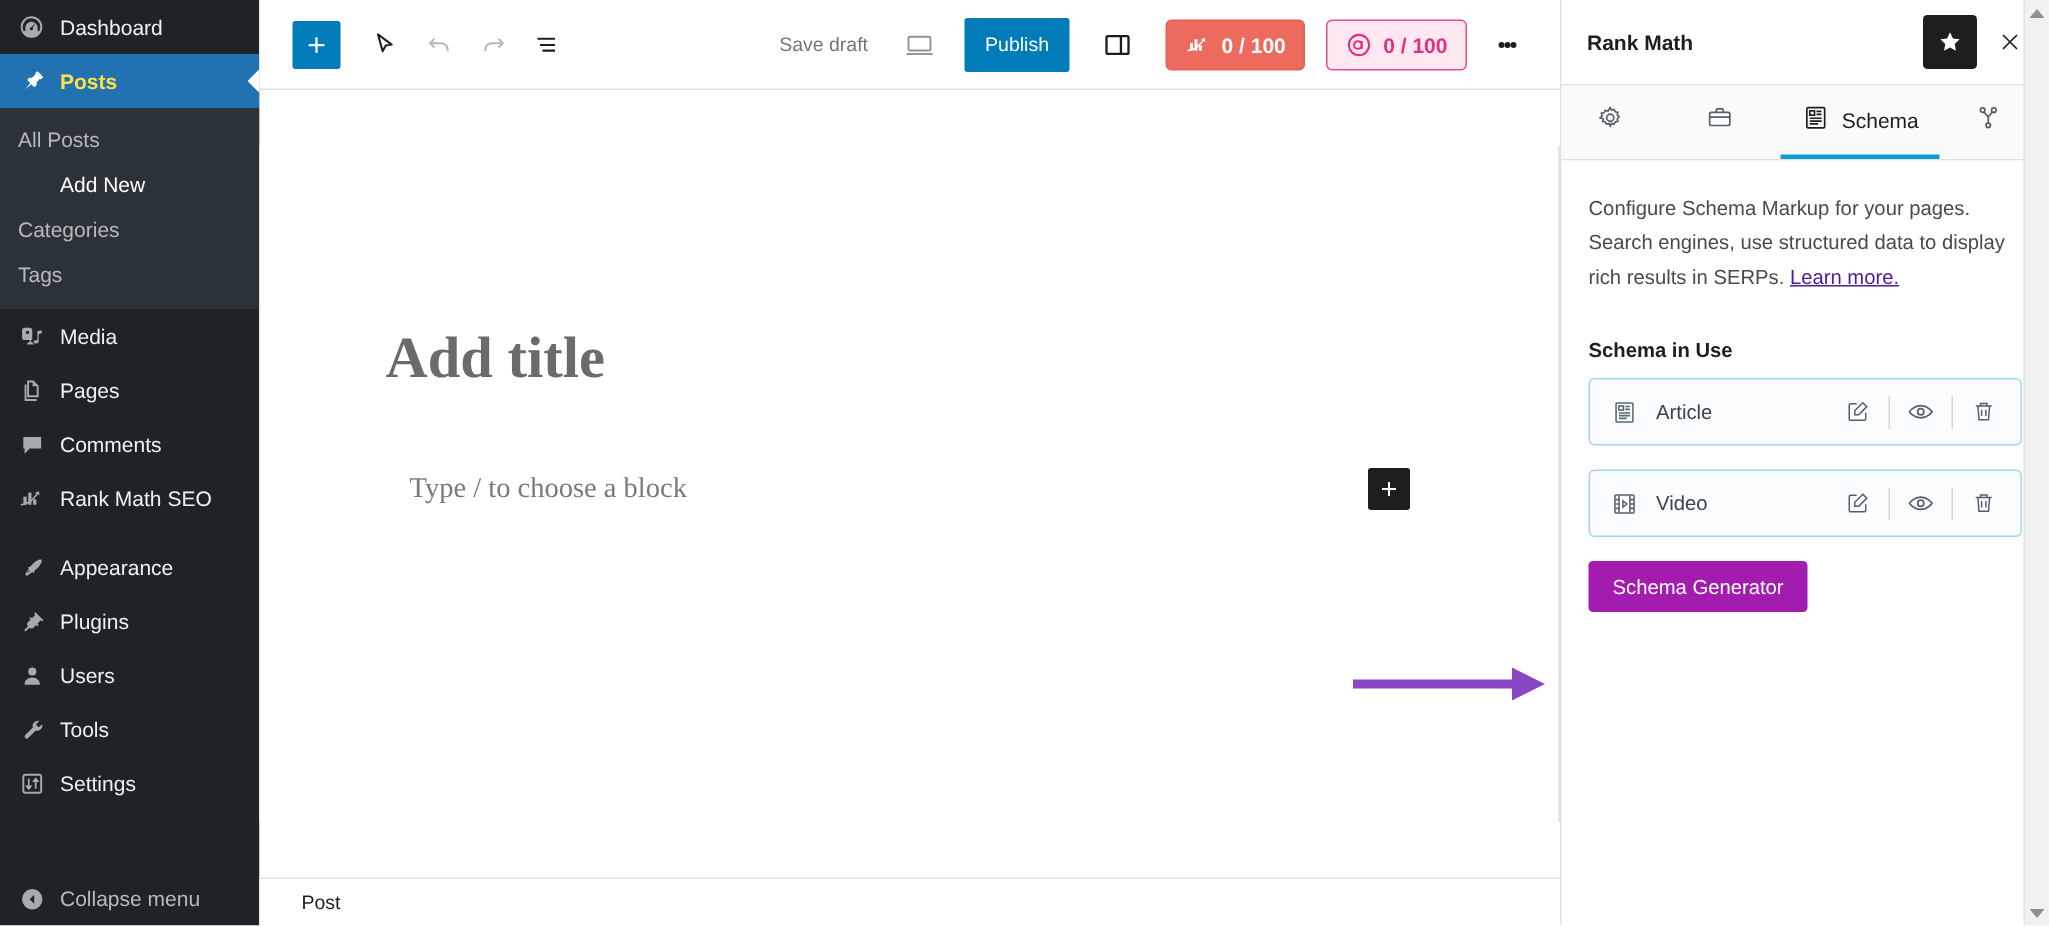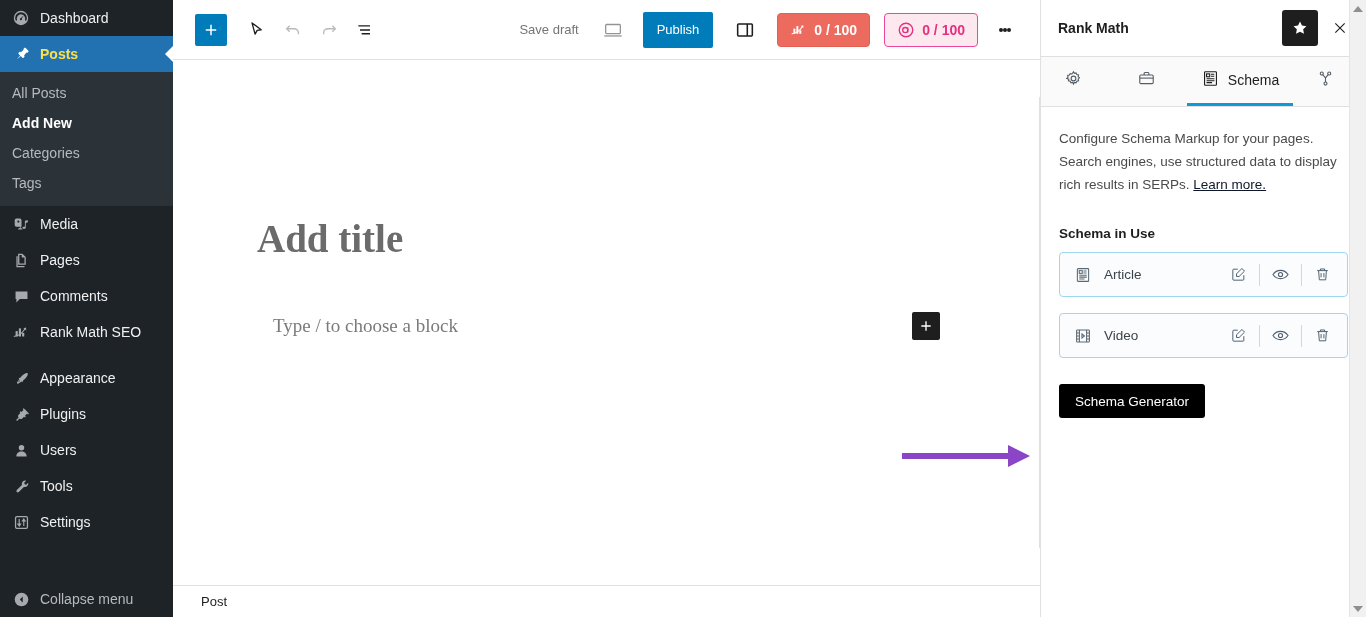--- a/index.html
+++ b/index.html
@@ -53,21 +53,21 @@
     border-color: transparent #fff transparent transparent;
   }
   .wp-submenu { background: #2c3338; padding: 6px 0 8px 0; }
   .wp-submenu-item {
     font-size: 14px;
     color: #b6b9bd;
     padding: 6px 0 6px 12px;
     line-height: 18px;
     cursor: pointer;
   }
-  .wp-submenu-item.current { color: #fff; font-weight: 700; }
+  .wp-submenu-item.current { color: #fff; font-weight: 400; margin-left: 28px; }
   .wp-sep { height: 10px; }
   .wp-collapse {
     position: absolute; bottom: 0; left: 0; right: 0;
     height: 36px;
     display: flex; align-items: center;
     padding-left: 11px;
     font-size: 14px;
     color: #b6b9bd;
     cursor: pointer;
   }
@@ -276,21 +276,21 @@
     flex: 1 1 auto;
     padding: 20px 18px 0 18px;
     overflow: hidden;
     background: #fff;
   }
   .rm-desc {
     font-size: 13.5px;
     line-height: 23px;
     color: #4a4a4a;
   }
-  .rm-desc a { color: #0f172a; }
+  .rm-desc a { color: #4c1d95; }
   .rm-subtitle {
     font-size: 13.5px;
     font-weight: 700;
     color: #1e1e1e;
     margin-top: 30px;
     margin-bottom: 11px;
   }
   .schema-item {
     height: 45px;
     border: 1px solid #9fd7f0;
@@ -309,29 +309,29 @@
     color: #51606e;
     cursor: pointer;
     position: relative;
   }
   .si-action + .si-action::before {
     content: "";
     position: absolute; left: 0; top: 4px; bottom: 4px;
     width: 1px; background: #cfd8dd;
   }
   .rm-generator-btn {
-    background: #000000;
+    background: #a21caf;
     color: #fff;
     font-size: 13.5px;
     border: none;
     border-radius: 3px;
     height: 34px;
     padding: 0 16px;
     cursor: pointer;
-    margin-top: 10px;
+    margin-top: 0;
     font-family: "Liberation Sans", sans-serif;
   }
 
   
   .rm-scrollbar {
     position: absolute;
     right: 0; top: 0; bottom: 0;
     width: 17px;
     background: #f1f1f1;
     border-left: 1px solid #e4e4e4;

